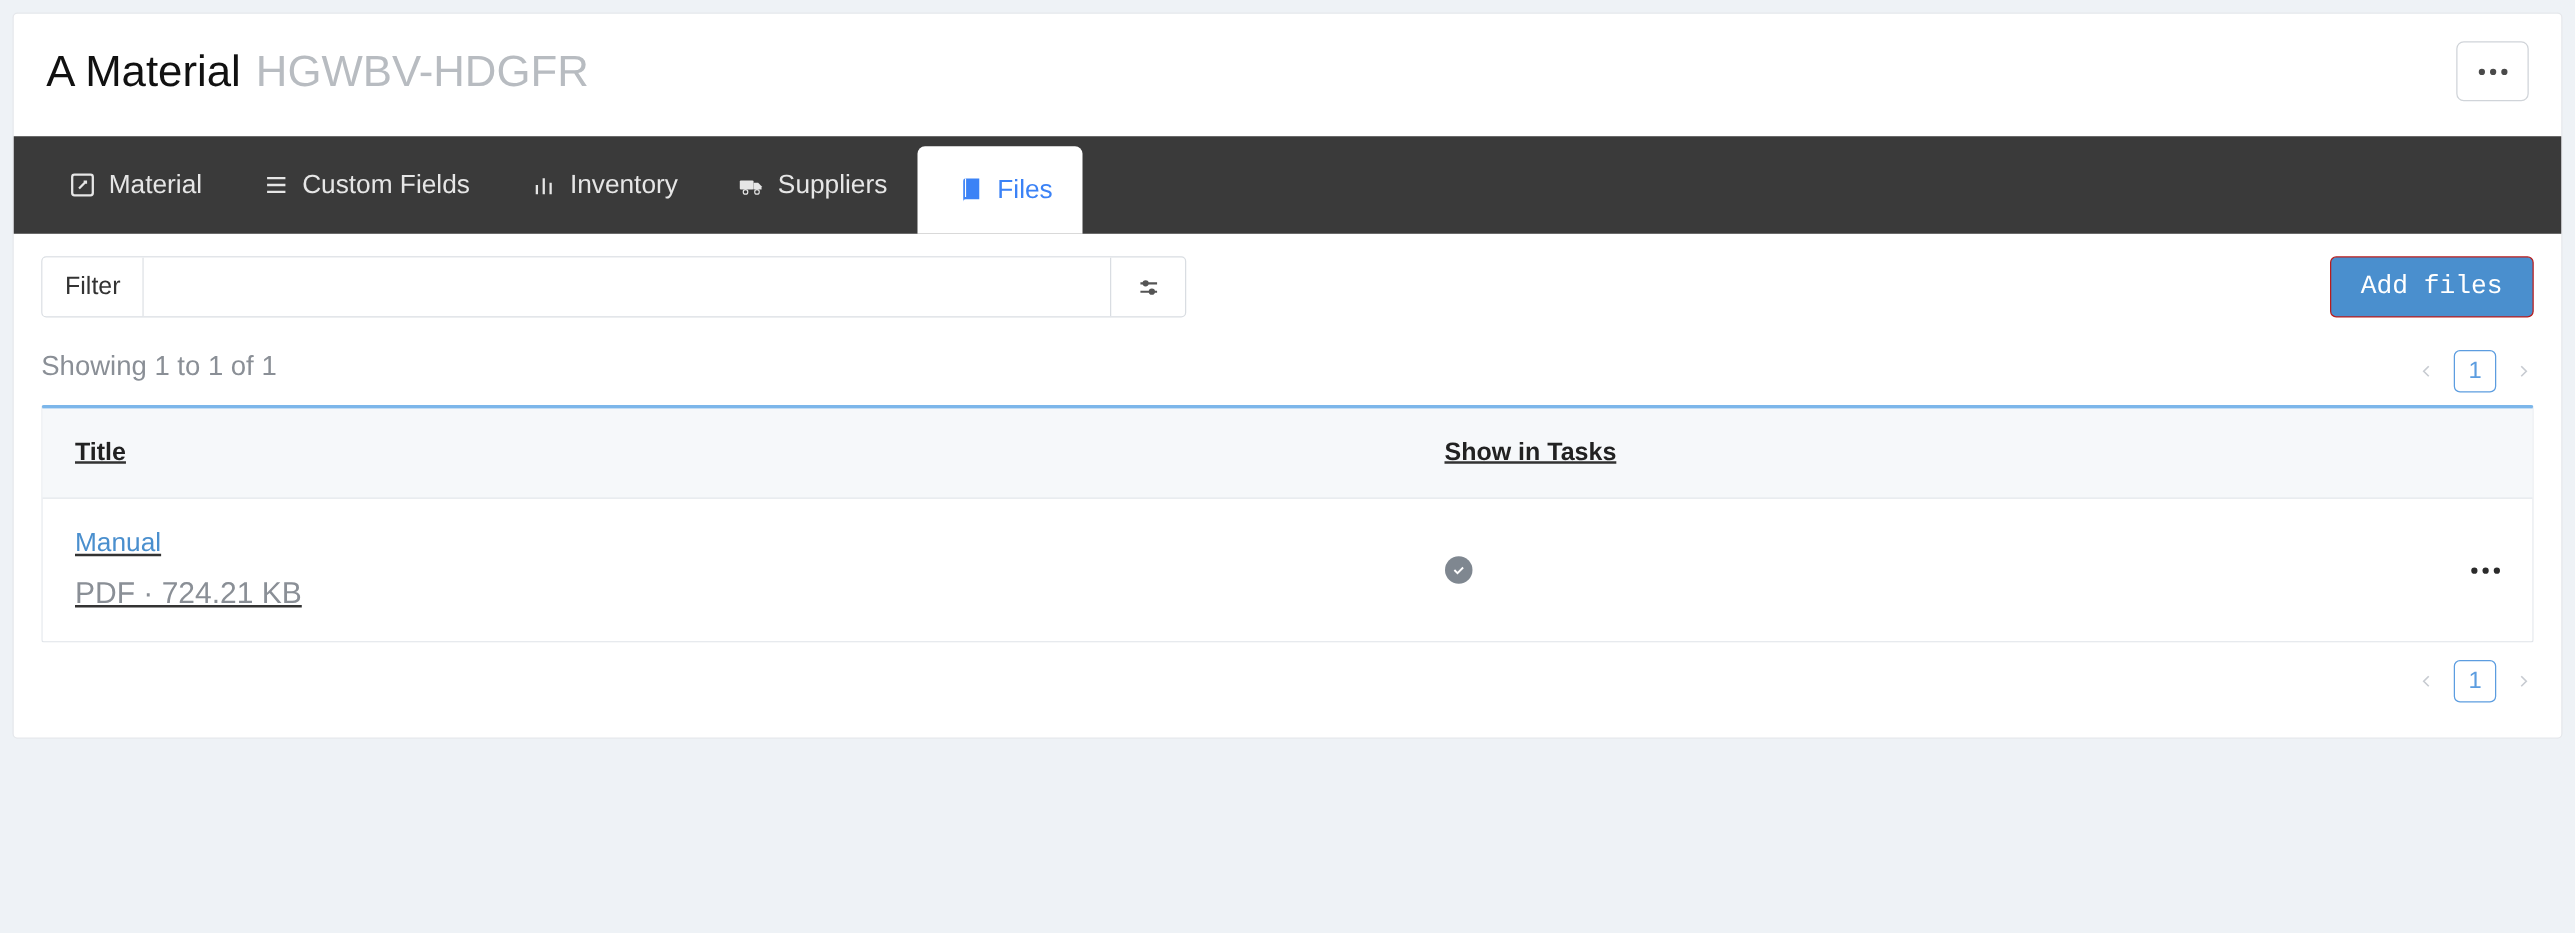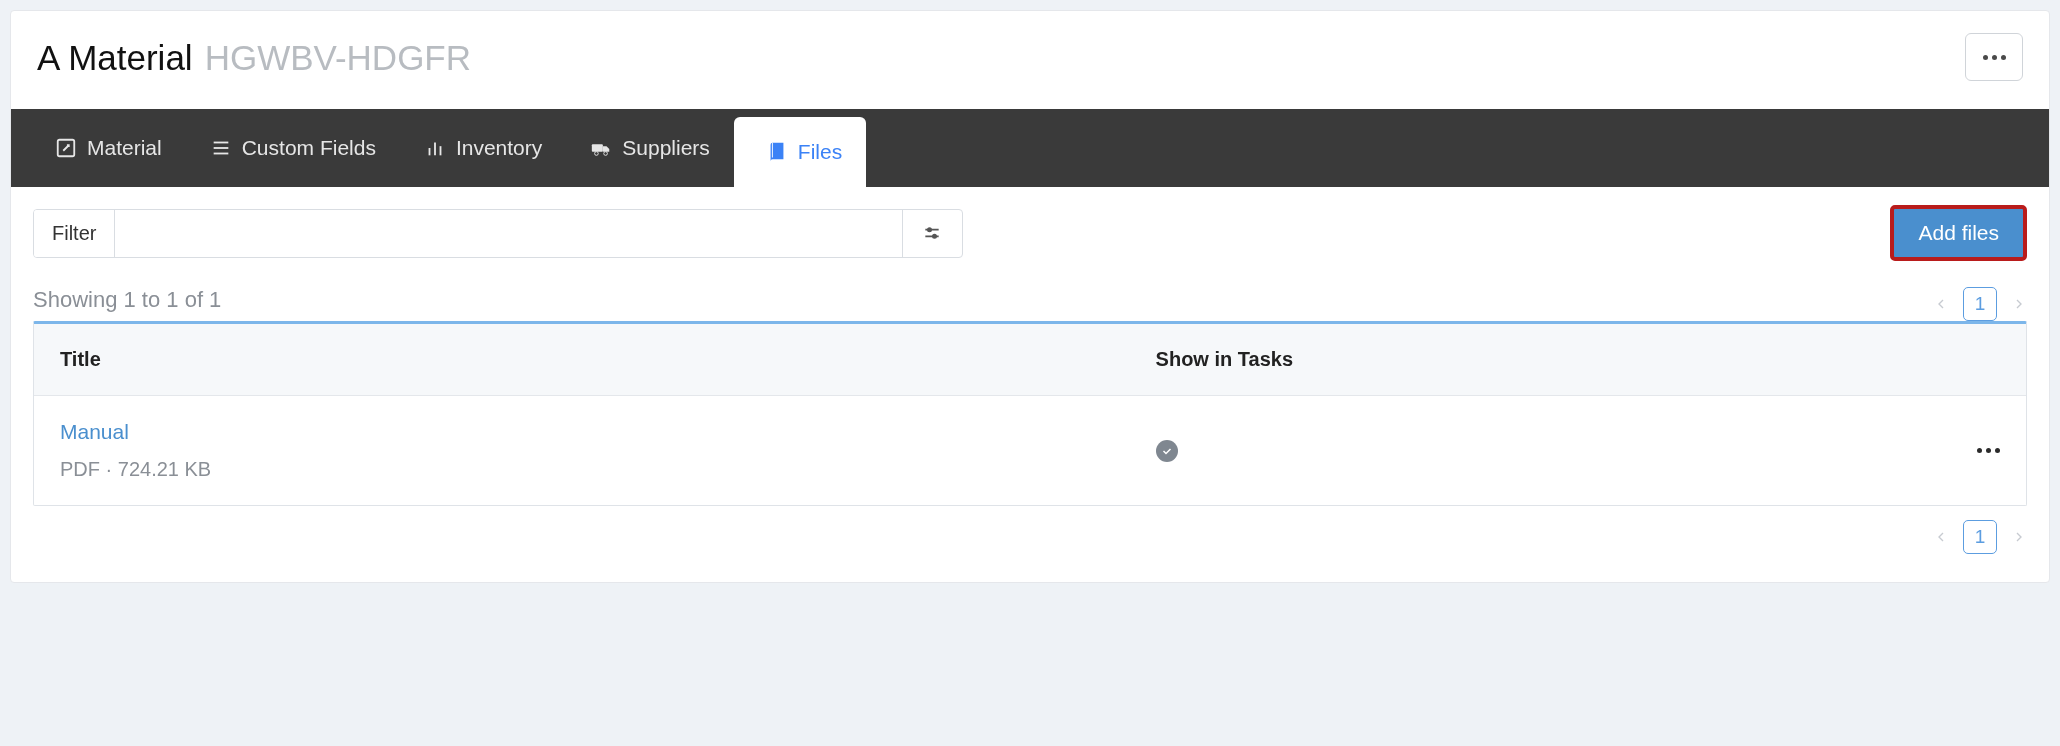--- a/index.html
+++ b/index.html
@@ -101,25 +101,26 @@
     width: 60px;
     border-left: 1px solid #d9dde2;
     display: flex; align-items: center; justify-content: center;
     cursor: pointer;
   }
   .filter-opts svg { width: 20px; height: 20px; }
   .spacer { flex: 1; }
   .add-btn {
     background: #4a8fce;
     color: #fff;
-    border: 4px solid #b91c1c;
+    border: 1px solid #b91c1c;
     border-radius: 5px;
     padding: 12px 24px;
     font-size: 21px;
     cursor: pointer;
+    font-family: Liberation Mono, monospace;
   }
   .meta-row {
     display: flex; justify-content: space-between; align-items: flex-start;
     margin-top: 26px;
   }
   .showing { color: #8a8f96; font-size: 22px; }
   .pager {
     display: flex; align-items: center; gap: 14px;
   }
   .page-num {
@@ -128,43 +129,45 @@
     color: #5c9de0;
     border-radius: 5px;
     display: flex; align-items: center; justify-content: center;
     font-size: 19px;
     cursor: pointer;
   }
   .chev { color: #c7cbd1; cursor: pointer; display:flex; }
   .chev svg { width: 16px; height: 16px; }
 
   .table {
+    margin-top: 10px;
     border: 1px solid #dfe3e8;
     border-top: 3px solid #7cb6ea;
     border-radius: 2px;
+    text-decoration: underline;
   }
   .thead {
     display: flex;
     background: #f6f8fa;
     border-bottom: 1px solid #e4e7eb;
   }
   .th, .td {
     padding: 24px 26px;
     font-size: 20px;
   }
   .th { font-weight: 600; color: #222; }
   .col-title { flex: 0 0 55%; }
   .col-show  { flex: 0 0 35%; }
   .col-act   { flex: 0 0 10%; display:flex; justify-content:flex-end; align-items:center; }
   .trow {
     display: flex;
     align-items: center;
   }
   .file-link { color: #4a8fce; font-size: 21px; cursor: pointer; }
-  .file-meta { color: #8a8f96; margin-top: 14px; font-size: 20px; }
+  .file-meta { color: #8a8f96; margin-top: 14px; font-size: 24px; }
   .check-circle {
     width: 22px; height: 22px; border-radius: 50%;
     background: #7f8790;
     display:inline-flex; align-items:center; justify-content:center;
   }
   .check-circle svg { width: 12px; height: 12px; stroke: #fff; }
   .row-dots { cursor:pointer; }
   .row-dots .dots span { background:#2b2b2b; }
 
   .bottom-pager {

